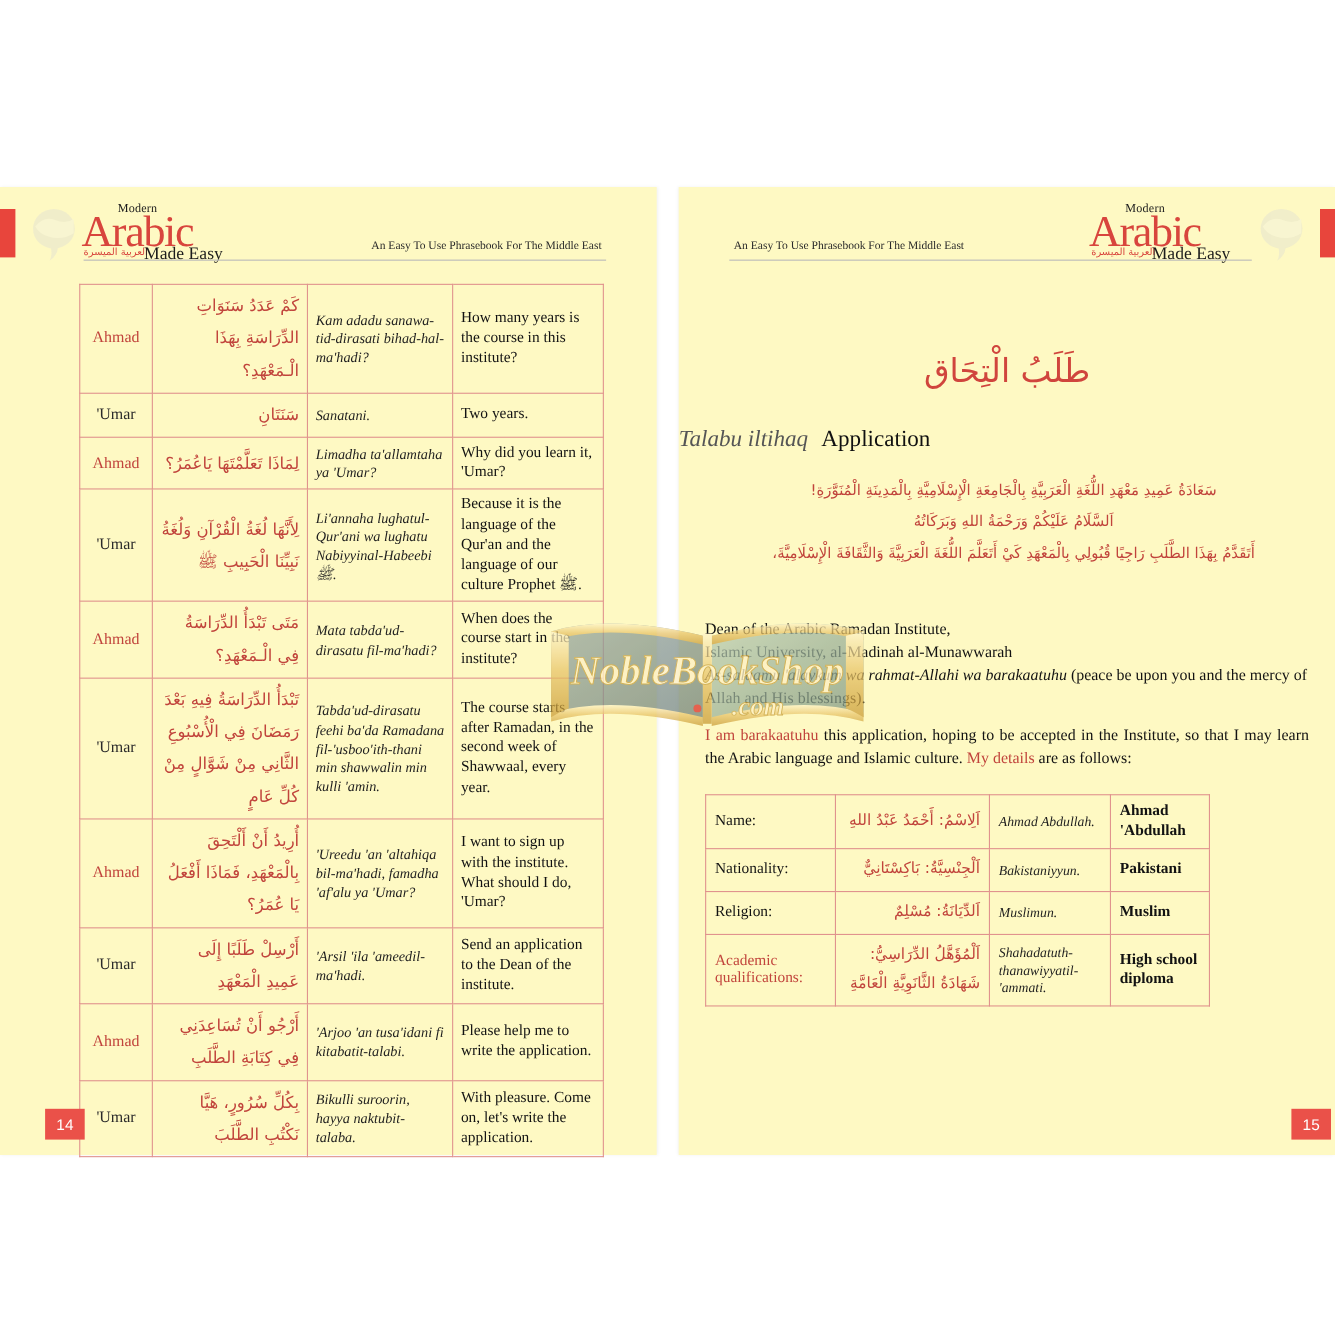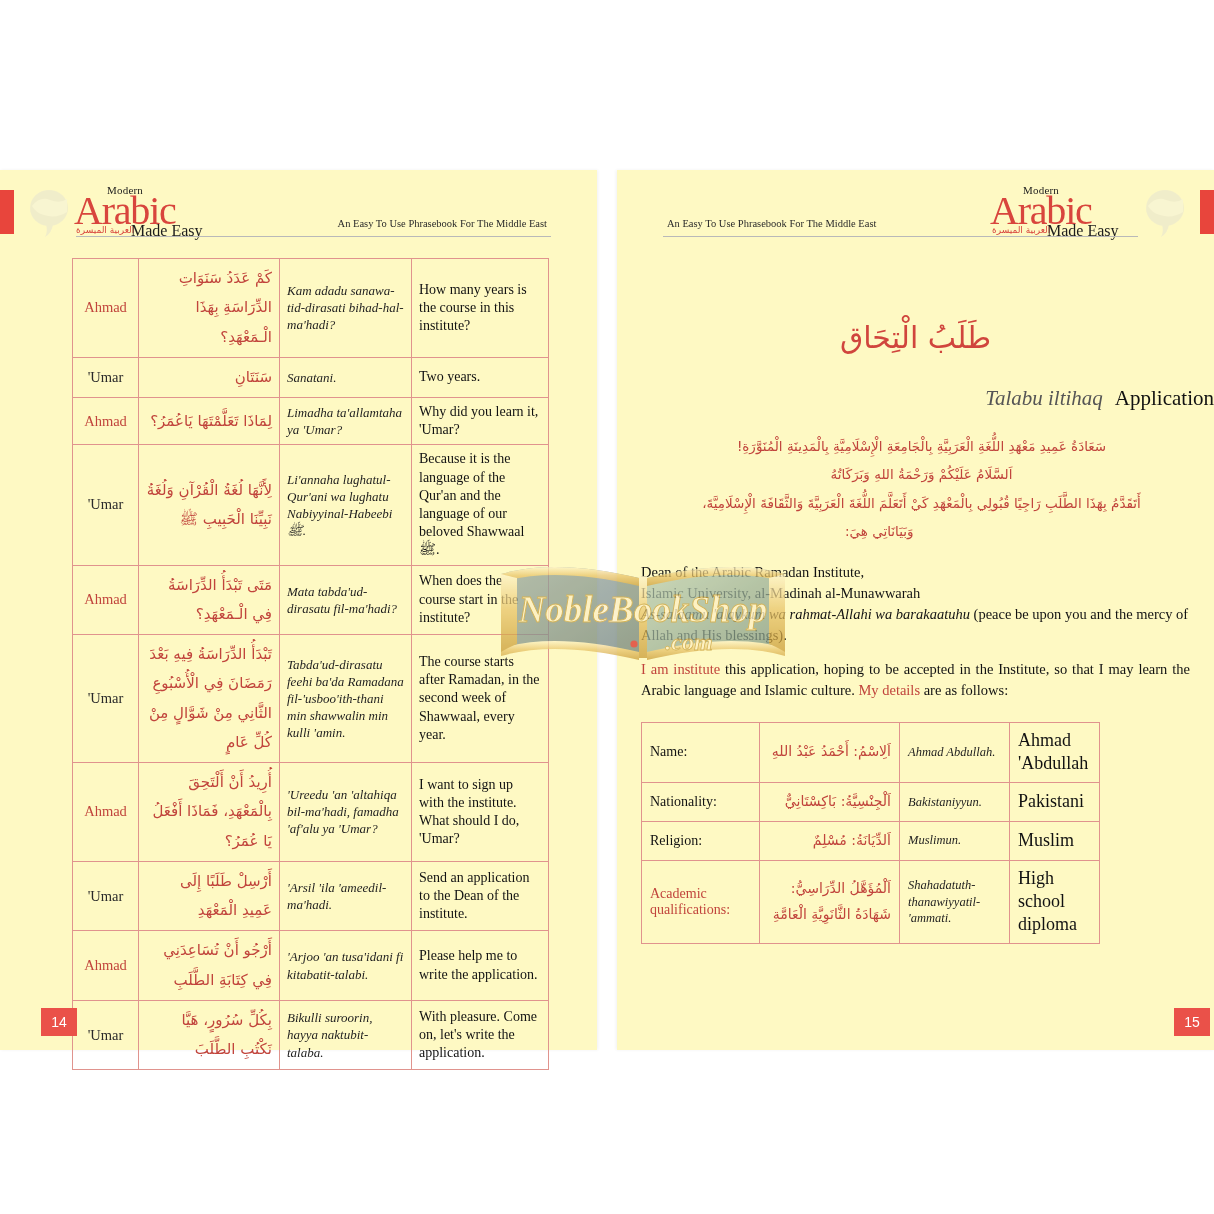--- a/index.html
+++ b/index.html
@@ -173,21 +173,21 @@
     left: 0; right: 0; top: 150px;
     text-align: center;
     color: #d0453d;
     font-family: "DejaVu Sans", sans-serif;
     font-size: 30px;
     direction: rtl;
   }
   .sub-title {
     position: absolute;
     left: 0; right: 0; top: 216px;
-    text-align: right;
+    text-align: left;
     font-family: "Liberation Serif", serif;
     font-size: 21px;
   }
   .sub-translit { font-style: italic; color: #555555; }
   .sub-en { color: #111111; margin-left: 12px; }
 
   .ar-body {
     position: absolute;
     left: 38px; right: 26px; top: 262px;
     direction: rtl; text-align: center;
@@ -245,22 +245,23 @@
   }
   .dtr {
     font-style: italic; color: #1e1e1e;
     font-family: "Liberation Serif", serif;
     font-size: 12.5px;
     line-height: 1.3;
   }
   .den {
     color: #121212;
     font-family: "Liberation Serif", serif;
-    font-size: 18px;
+    font-size: 14px;
     line-height: 1.3;
+    font-weight: bold;
   }
 
   
   .watermark {
     position: absolute;
     left: 493px; top: 548px;
     width: 300px; height: 136px;
     pointer-events: none;
     opacity: .80;
   }
@@ -315,21 +316,21 @@
         <tr>
           <td class="who who-ahmad">Ahmad</td>
           <td class="ar">لِمَاذَا تَعَلَّمْتَهَا يَاعُمَرُ؟</td>
           <td class="tr">Limadha ta'allamtaha ya 'Umar?</td>
           <td class="en">Why did you learn it, 'Umar?</td>
         </tr>
         <tr>
           <td class="who who-umar">'Umar</td>
           <td class="ar">لِأَنَّهَا لُغَةُ الْقُرْآنِ وَلُغَةُ نَبِيِّنَا الْحَبِيبِ ﷺ</td>
           <td class="tr">Li'annaha lughatul-Qur'ani wa lughatu Nabiyyinal-Habeebi ﷺ.</td>
-          <td class="en">Because it is the language of the Qur'an and the language of our beloved Shawwaal ﷺ.</td>
+          <td class="en">Because it is the language of the Qur'an and the language of our culture Prophet ﷺ.</td>
         </tr>
         <tr>
           <td class="who who-ahmad">Ahmad</td>
           <td class="ar">مَتَى تَبْدَأُ الدِّرَاسَةُ فِي الْـمَعْهَدِ؟</td>
           <td class="tr">Mata tabda'ud-dirasatu fil-ma'hadi?</td>
           <td class="en">When does the course start in the institute?</td>
         </tr>
         <tr>
           <td class="who who-umar">'Umar</td>
           <td class="ar">تَبْدَأُ الدِّرَاسَةُ فِيهِ بَعْدَ رَمَضَانَ فِي الْأُسْبُوعِ الثَّانِي مِنْ شَوَّالٍ مِنْ كُلِّ عَامٍ</td>
@@ -391,28 +392,27 @@
       <div class="ar-title">طَلَبُ الْتِحَاق</div>
 
       <div class="sub-title">
         <span class="sub-translit">Talabu iltihaq</span><span class="sub-en">Application</span>
       </div>
 
       <div class="ar-body">
         <span>سَعَادَةُ عَمِيدِ مَعْهَدِ اللُّغَةِ الْعَرَبِيَّةِ بِالْجَامِعَةِ الْإِسْلَامِيَّةِ بِالْمَدِينَةِ الْمُنَوَّرَةِ!</span><br>
         <span>اَلسَّلَامُ عَلَيْكُمْ وَرَحْمَةُ اللهِ وَبَرَكَاتُهُ</span><br>
         <span>أَتَقَدَّمُ بِهَذَا الطَّلَبِ رَاجِيًا قُبُولِي بِالْمَعْهَدِ كَيْ أَتَعَلَّمَ اللُّغَةَ الْعَرَبِيَّةَ وَالثَّقَافَةَ الْإِسْلَامِيَّةَ،</span>
-        <span class="ln-last">وَبَيَانَاتِي هِيَ:</span>
       </div>
 
       <div class="en-body">
         <span class="addr">Dean of the Arabic Ramadan Institute,</span>
         <span class="addr">Islamic University, al-Madinah al-Munawwarah</span>
         <span class="greet"><i>As-salaamu 'alaykum wa rahmat-Allahi wa barakaatuhu</i><span> (peace be upon you and the mercy of Allah and His blessings).</span></span>
-        <p class="sub"><span class="red-lead">I am institute</span><span> this application, hoping to be accepted in the Institute, so that I may learn the Arabic language and Islamic culture. </span><span class="red-lead">My details</span><span> are as follows:</span></p>
+        <p class="sub"><span class="red-lead">I am barakaatuhu</span><span> this application, hoping to be accepted in the Institute, so that I may learn the Arabic language and Islamic culture. </span><span class="red-lead">My details</span><span> are as follows:</span></p>
       </div>
 
       <table class="det-table">
         <colgroup>
           <col class="dcol-lbl">
               <col class="dcol-ar">
               <col class="dcol-tr">
               <col class="dcol-en">
         </colgroup>
         <tbody>

